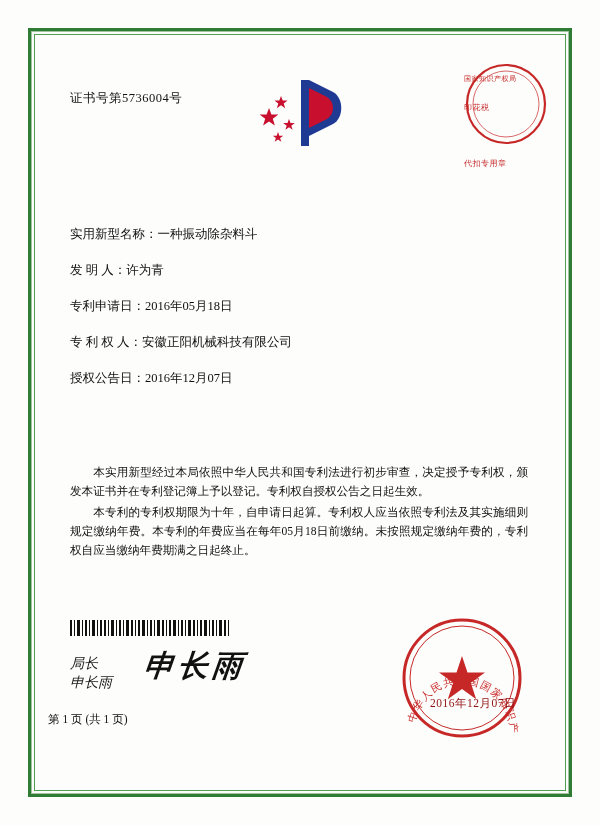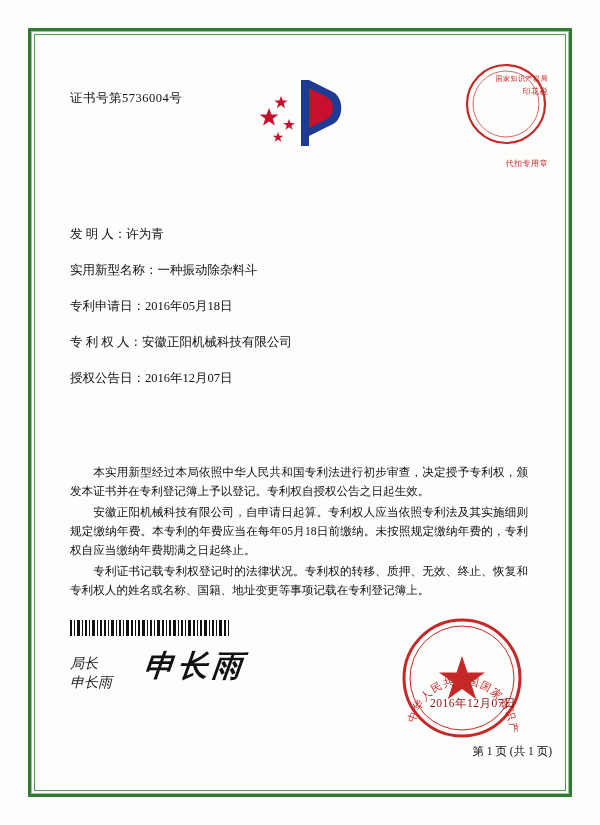--- a/index.html
+++ b/index.html
@@ -83,21 +83,21 @@
     position: absolute;
     right: 4px;
     top: 14px;
     width: 84px;
     height: 84px;
   }
   .seal-top .seal-text-top,
   .seal-top .seal-text-bottom {
     position: absolute;
     width: 100%;
-    text-align: right;
+    text-align: left;
     color: #c62828;
     font-size: 7px;
     letter-spacing: 0.5px;
   }
 
   .main-title {
     position: absolute;
     left: 0;
     right: 0;
     top: 108px;
@@ -188,22 +188,22 @@
     top: 648px;
     font-size: 11.5px;
     color: #8e1111;
     letter-spacing: 0.5px;
   }
 
   .page-foot {
     position: absolute;
     left: 0;
     right: 0;
-    top: 696px;
-    text-align: right;
+    top: 664px;
+    text-align: left;
     font-size: 11.5px;
     color: #111;
   }
 </style>
 </head>
 <body>
 
 <div class="page">
   <div class="frame-outer"></div>
   <div class="frame-guilloche"></div>
@@ -226,47 +226,46 @@
         <path d="M64 18 L82 27 C90 32 90 44 82 49 L64 58 Z" fill="#c8102e"></path>
       </svg>
     </div>
 
     <div class="seal-top">
       <svg viewBox="0 0 84 84" width="84" height="84" xmlns="http://www.w3.org/2000/svg">
         <circle cx="42" cy="42" r="39" fill="none" stroke="#c62828" stroke-width="2.2"></circle>
         <circle cx="42" cy="42" r="33" fill="none" stroke="#c62828" stroke-width="0.7"></circle>
       </svg>
       <div class="seal-text-top" style="top:12px;">国家知识产权局</div>
-      <div class="seal-text-bottom" style="top:24px; font-size:8px;">印花税</div>
+      <div class="seal-text-bottom" style="top:40px; font-size:8px;">印花税</div>
       <div class="seal-text-bottom" style="top:48px; font-size:8px;margin-top:48px;">代扣专用章</div>
     </div>
 
 
     <div class="fields">
       <div class="field">
+        <span class="label">实用新型名称：</span><span class="value">一种振动除杂料斗</span>
+      </div>
+      <div class="field">
         <span class="label">发 明 人：</span><span class="value">许为青</span>
-      </div>
-      <div class="field">
-        <span class="label">实用新型名称：</span><span class="value">一种振动除杂料斗</span>
       </div>
       <div class="field">
         <span class="label">专利申请日：</span><span class="value">2016年05月18日</span>
       </div>
       <div class="field">
         <span class="label">专 利 权 人：</span><span class="value">安徽正阳机械科技有限公司</span>
       </div>
       <div class="field">
         <span class="label">授权公告日：</span><span class="value">2016年12月07日</span>
       </div>
     </div>
 
     <div class="body-text">
       <p>本实用新型经过本局依照中华人民共和国专利法进行初步审查，决定授予专利权，颁发本证书并在专利登记簿上予以登记。专利权自授权公告之日起生效。</p>
-      <p>安徽正阳机械科技有限公司，自申请日起算。专利权人应当依照专利法及其实施细则规定缴纳年费。本专利的年费应当在每年05月18日前缴纳。未按照规定缴纳年费的，专利权自应当缴纳年费期满之日起终止。</p>
-      <p>专利证书记载专利权登记时的法律状况。专利权的转移、质押、无效、终止、恢复和专利权人的姓名或名称、国籍、地址变更等事项记载在专利登记簿上。</p>
+      <p>本专利的专利权期限为十年，自申请日起算。专利权人应当依照专利法及其实施细则规定缴纳年费。本专利的年费应当在每年05月18日前缴纳。未按照规定缴纳年费的，专利权自应当缴纳年费期满之日起终止。</p>
     </div>
 
     <div class="barcode">
       <svg viewBox="0 0 160 16" width="160" height="16" xmlns="http://www.w3.org/2000/svg">
         <g fill="#111">
           <rect x="0" y="0" width="2" height="16"></rect>
             <rect x="4" y="0" width="1" height="16"></rect>
           <rect x="7" y="0" width="3" height="16"></rect>
             <rect x="12" y="0" width="1" height="16"></rect>
           <rect x="15" y="0" width="2" height="16"></rect>

